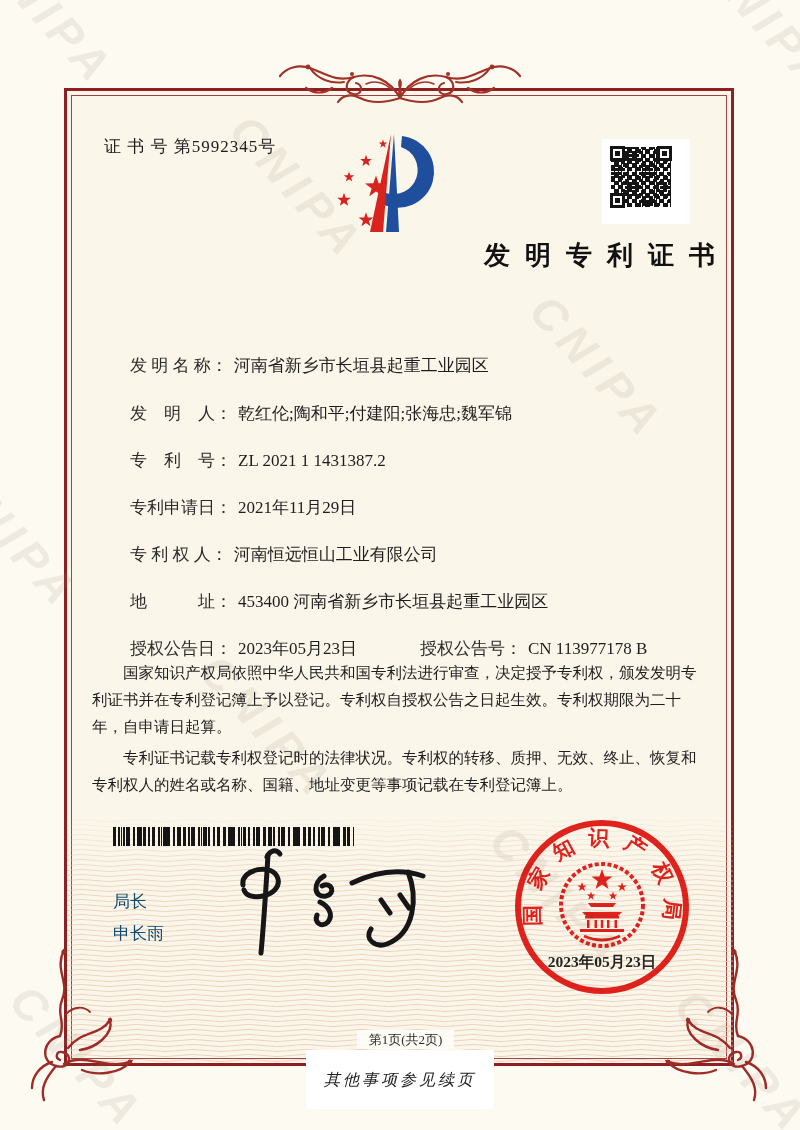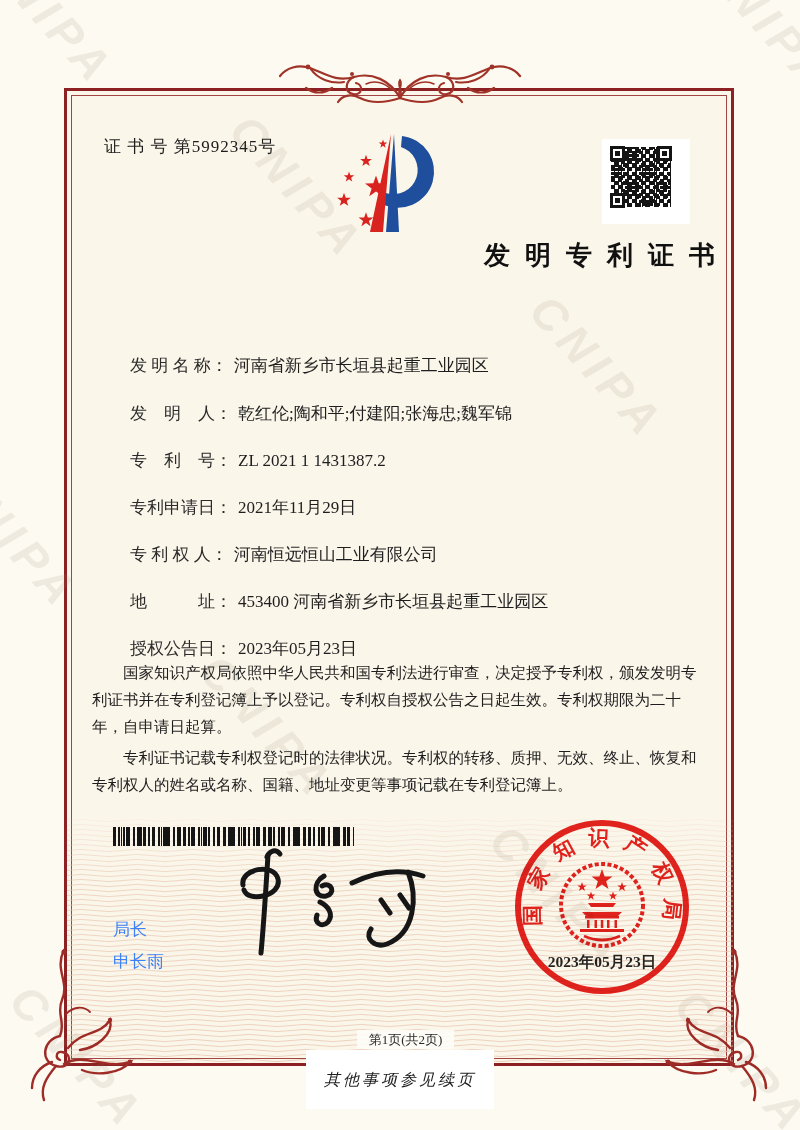--- a/index.html
+++ b/index.html
@@ -69,21 +69,21 @@
   .barcode {
     position:absolute; left:113px; top:827px; width:241px; height:19px; z-index:5;
     background:
       repeating-linear-gradient(90deg,#151515 0 2px,transparent 2px 5px),
       repeating-linear-gradient(90deg,#151515 0 1px,transparent 1px 8px),
       repeating-linear-gradient(90deg,#151515 0 3px,transparent 3px 13px);
   }
   .signer {
     position:absolute; left:113px; top:886px; z-index:5;
     font-family:"Liberation Sans","DejaVu Sans",sans-serif;
-    font-size:17px; font-weight:500; color:#3b82f6; line-height:1.9;margin-top:28px;
+    font-size:17px; font-weight:500; color:#0c4a6e; line-height:1.9;
   }
   .signature { position:absolute; left:212px; top:845px; z-index:6; }
   .seal { position:absolute; left:508px; top:813px; z-index:6; mix-blend-mode:multiply; }
   
   .page-num {
     position:absolute; left:11px; right:0; top:1031px; z-index:5; text-align:center;
     font-size:13px; color:#2a2a2a;
   }
   .page-num span { background:rgba(253,252,246,0.92); padding:2px 12px; }
   .cont-note {
@@ -219,20 +219,23 @@
     <span class="lab">专利申请日：</span><span class="val">2021年11月29日</span>
   </div>
   <div class="row" style="top:523px;">
     <span class="lab">专 利 权 人：</span><span class="val">河南恒远恒山工业有限公司</span>
   </div>
   <div class="row" style="top:570px;">
     <span class="lab">地　　　址：</span><span class="val">453400 河南省新乡市长垣县起重工业园区</span>
   </div>
   <div class="row" style="top:617px;">
     <span class="lab">授权公告日：</span><span class="val">2023年05月23日</span>
+  </div>
+  <div class="row" style="top:617px; left:403px;">
+    <span class="lab">授权公告号：</span><span class="val">CN 113977178 B</span>
   </div>
 
   <div class="body-text">
     <p>国家知识产权局依照中华人民共和国专利法进行审查，决定授予专利权，颁发发明专利证书并在专利登记簿上予以登记。专利权自授权公告之日起生效。专利权期限为二十年，自申请日起算。</p>
     <p>专利证书记载专利权登记时的法律状况。专利权的转移、质押、无效、终止、恢复和专利权人的姓名或名称、国籍、地址变更等事项记载在专利登记簿上。</p>
   </div>
 
   <div class="barcode"></div>
 
   <div class="signer">

